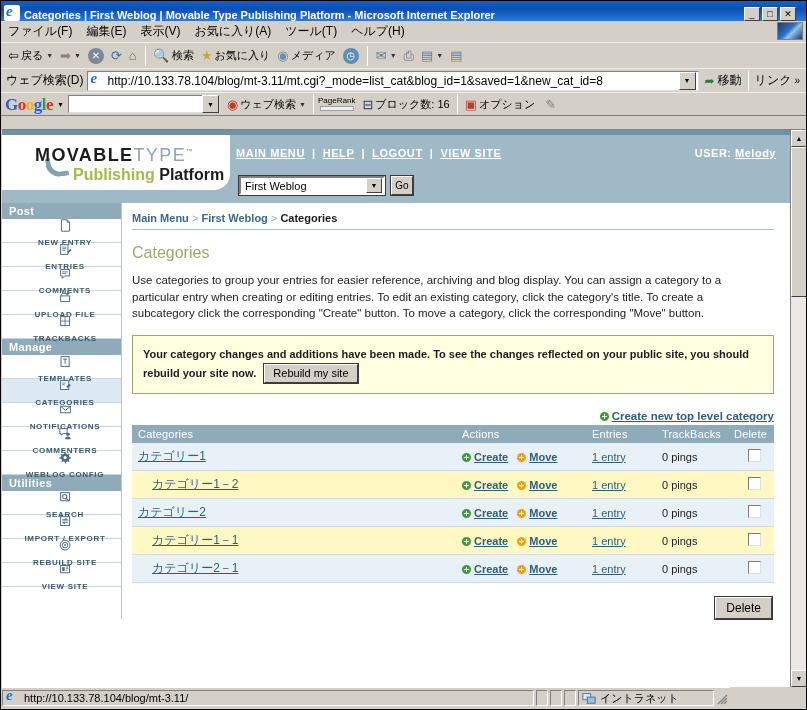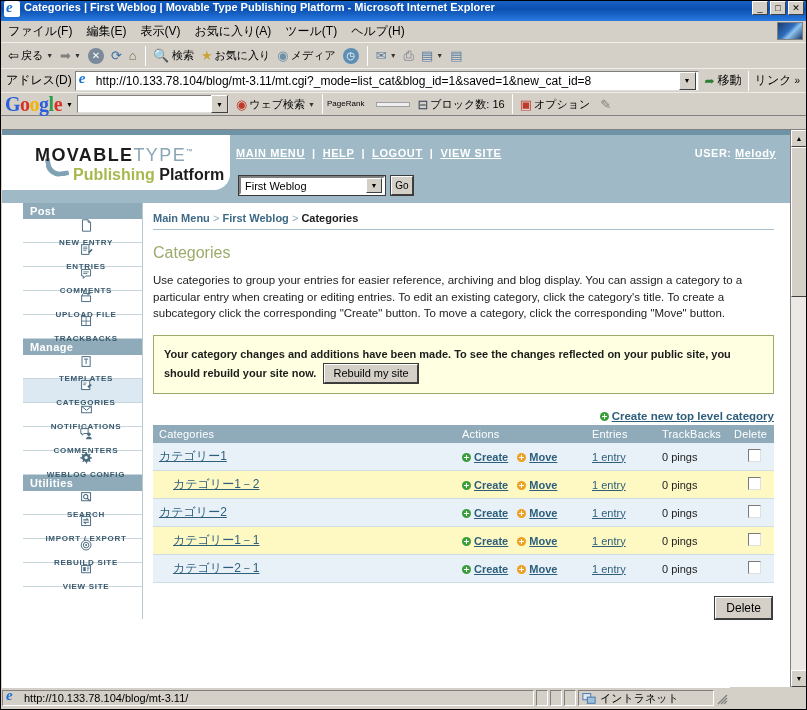--- a/index.html
+++ b/index.html
@@ -13,22 +13,22 @@
     position: relative;
     overflow: hidden;
     background: #d4d0c8;
     border: 1px solid #000;
   }
 
   
   .titlebar {
     height: 20px;
     background: linear-gradient(to bottom, #1861c4 0%, #0a4fb0 40%, #2a7ae0 100%);
-    display: flex; align-items: flex-start;
-    padding: 0 2px 0 3px;
+    display: flex; align-items: flex-end;
+    padding: 0 10px 0 3px;
     color: #fff;
   }
   .tb-icon {
     width: 16px; height: 16px; flex: 0 0 16px;
     background: #fff; border-radius: 2px;
     margin-right: 4px;
     position: relative; overflow: hidden;
   }
   .tb-icon::before {
     content: "e";
@@ -152,31 +152,31 @@
 
   
   .gbar {
     height: 24px;
     background: #d4d0c8;
     display: flex; align-items: center;
     padding: 0 4px; gap: 4px;
     border-top: 1px solid #f0eeea;
     border-bottom: 1px solid #808080;
   }
-  .glogo { font-family: "Liberation Serif", serif; font-size: 20px;
+  .glogo { font-family: "Liberation Serif", serif; font-size: 17px;
            font-weight: bold; letter-spacing: -0.5px; line-height: 1; }
   .glogo .b { color: #2b5fd9; } .glogo .r { color: #d93025; }
   .glogo .y { color: #f2b400; } .glogo .g2 { color: #2e9e4f; }
   .gsearch {
     width: 152px; height: 18px; background: #fff;
     border: 1px solid #808080;
     border-right-color: #dfdfdf; border-bottom-color: #dfdfdf;
     display: flex; align-items: center; justify-content: flex-end;
   }
-  .pagerank { display: flex; align-items: center; gap: 12px; }
+  .pagerank { display: flex; flex-direction: column; align-items: center; }
   .pagerank .lbl { font-size: 8px; line-height: 1; }
   .pagerank .bar { width: 34px; height: 5px; background: #efefef;
                    border: 1px solid #a0a0a0; margin-top: 1px; }
 
   
   .viewport {
     position: absolute;
     left: 1px; top: 128px;
     width: 805px; height: 558px;
     background: #ffffff;
@@ -255,21 +255,21 @@
   }
   .go-btn {
     min-width: 22px; height: 19px; background: #d4d0c8;
     border: 1px solid #fff;
     border-right-color: #404040; border-bottom-color: #404040;
     outline: 1px solid #3a3a3a;
     display: flex; align-items: center; justify-content: center;
     font-size: 10px; color: #000;
   }
 
-  .mt-body { display: flex; background: #fff; padding-left: 21px; }
+  .mt-body { display: flex; background: #fff; }
 
   
   .sidebar {
     width: 120px; flex: 0 0 120px;
     background: #fff;
     border-right: 1px solid #b8c7ce;
     padding-bottom: 30px;
   }
   .sb-section {
     background: #8fabba;
@@ -524,21 +524,21 @@
     <div class="tool">
       <span class="g" style="color:#5c7ea0">▤</span>
       <span class="arr">▼</span>
     </div>
     <div class="tool">
       <span class="g" style="color:#5c7ea0">▤</span>
     </div>
   </div>
 
   <div class="addrbar">
-    <div class="addr-label">アドレス(D)</div>
+    <div class="addr-label">ウェブ検索(D)</div>
     <div class="addr-input">
       <div class="addr-favicon"></div>
       <div class="addr-text">http://10.133.78.104/blog/mt-3.11/mt.cgi?_mode=list_cat&amp;blog_id=1&amp;saved=1&amp;new_cat_id=8</div>
       <div class="addr-drop">▼</div>
     </div>
     <div class="addr-go">
       <span style="color:#2e7d32">➦</span>
       <span>移動</span>
     </div>
     <div class="vsep-tall"></div>

